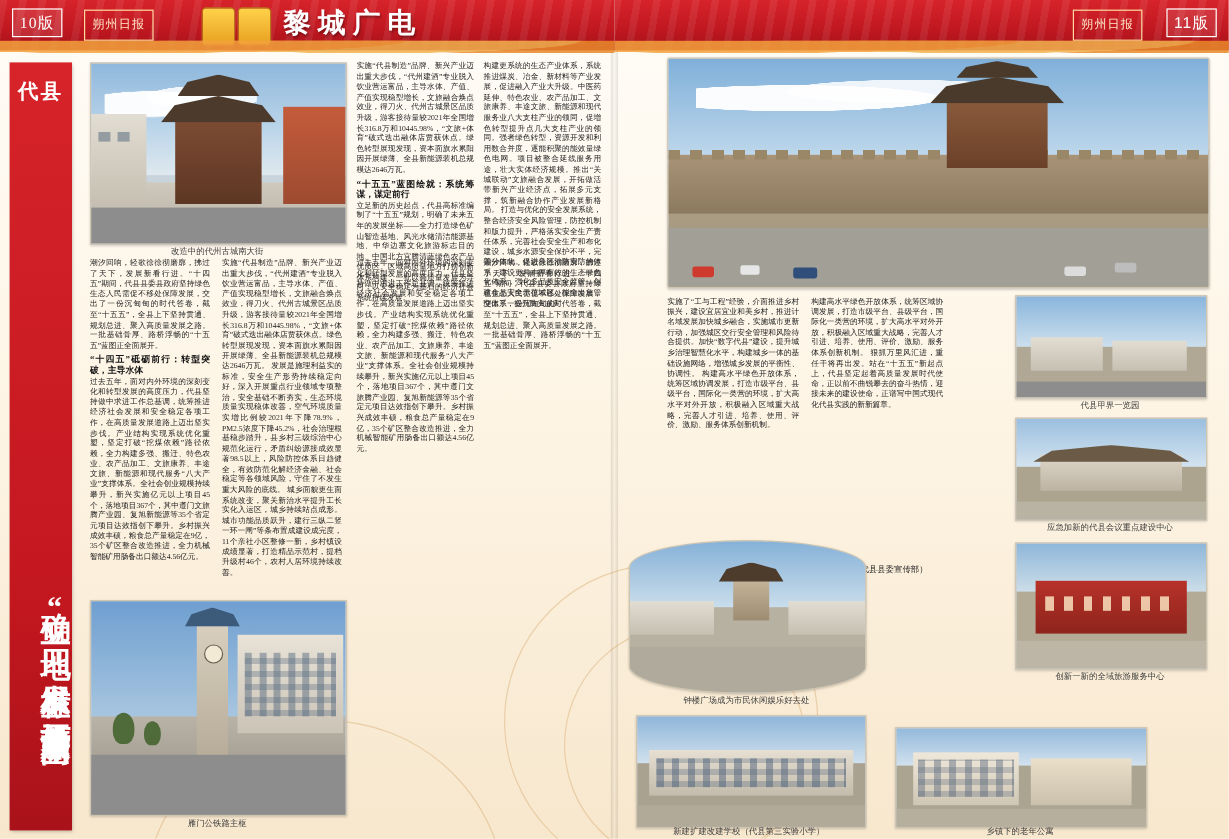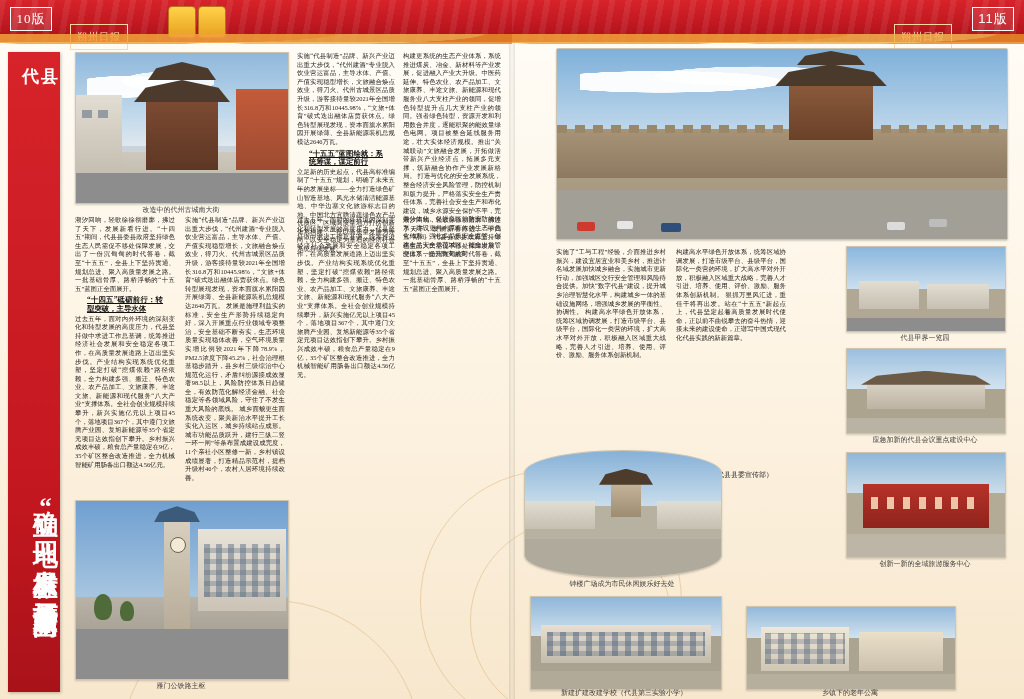--- a/index.html
+++ b/index.html
@@ -37,49 +37,49 @@
   .pagenum{position:absolute;top:7px;width:40px;height:22px;border:1px solid #fff;
      color:#fff;font-size:13px;line-height:22px;text-align:center;letter-spacing:1px;
      background:rgba(255,255,255,.10);font-family:"Liberation Sans",sans-serif;}
   .pagenum-l{left:10px;font-family:Liberation Serif, serif;}
   .pagenum-r{right:10px;}
   .mast-title{position:absolute;top:4px;height:34px;color:#fff;font-size:23px;
      font-weight:bold;letter-spacing:6px;text-shadow:1px 1px 2px rgba(0,0,0,.35);
      font-family:"Liberation Serif",serif;}
   .mast-title-l{left:236px;}
   .mast-badge{position:absolute;top:8px;height:24px;padding:0 6px;border:1px solid #ffd9a0;
-     color:#ffe9c8;font-size:10px;line-height:24px;letter-spacing:1px;margin-top:16px;}
+     color:#ffe9c8;font-size:10px;line-height:24px;letter-spacing:1px;}
   .badge-l{left:70px;}
   .badge-r{right:72px;}
   .emblem{position:absolute;top:2px;left:168px;width:58px;height:38px;}
   .emblem .e{position:absolute;top:4px;width:26px;height:30px;border-radius:4px;
      background:linear-gradient(180deg,#ffd24a,#e8a021);border:1px solid #b8721a;}
   .emblem .e1{left:0;}
   .emblem .e2{left:30px;}
 
   
   .banner{position:absolute;left:8px;top:52px;width:52px;height:640px;
      background:linear-gradient(180deg,#d7232a 0%,#c3171f 70%,#a9121a 100%);
      color:#fff;box-shadow:1px 1px 3px rgba(0,0,0,.25);}
-  .banner-head{position:absolute;top:14px;left:0;width:52px;text-align:right;
+  .banner-head{position:absolute;top:14px;left:0;width:52px;text-align:center;
      font-size:17px;line-height:22px;letter-spacing:2px;font-weight:bold;}
   .banner-title{position:absolute;top:110px;left:0;width:52px;text-align:center;
      font-size:25px;line-height:30px;font-weight:bold;letter-spacing:1px;
      writing-mode:vertical-rl;text-orientation:upright;height:560px;margin:0 auto;}
   .banner-wrap{position:absolute;top:100px;left:0;width:52px;height:580px;
      display:flex;justify-content:center;}
 
   
   .photo{position:absolute;overflow:hidden;background:#c9d3dc;
      border:1px solid #cfc4ae;box-shadow:0 1px 2px rgba(0,0,0,.18);}
   .cap{position:absolute;font-size:7px;color:#3b3b3b;text-align:center;
      font-family:"Liberation Sans",sans-serif;}
   .col{position:absolute;font-size:6.4px;line-height:8.6px;color:#222;
      text-align:justify;column-gap:6px;}
-  .sub{font-weight:bold;font-size:7.4px;display:block;margin:3px 12px 1px;color:#111;text-decoration:underline;}
+  .sub{font-weight:bold;font-size:7.4px;display:block;margin:3px 0 1px;color:#111;}
   .credit{position:absolute;font-size:7px;color:#222;font-family:"Liberation Sans",sans-serif;}
 
   
   .sky{position:absolute;left:0;top:0;width:100%;height:62%;
      background:linear-gradient(180deg,#8fb8dc 0%,#bcd6ea 60%,#dfe8ee 100%);}
   .sky.clouds:after{content:"";position:absolute;left:5%;top:18%;width:60%;height:30%;
      background:radial-gradient(ellipse at 30% 60%,rgba(255,255,255,.95) 0 45%,transparent 46%),
                 radial-gradient(ellipse at 65% 40%,rgba(255,255,255,.85) 0 40%,transparent 41%);}
   .ground{position:absolute;left:0;bottom:0;width:100%;height:40%;
      background:linear-gradient(180deg,#b9ae9a,#9c9484);}
@@ -105,20 +105,21 @@
   <div class="swirl" style="left:120px;top:600px;width:300px;height:300px;"></div>
 
   <div class="masthead mast-l">
     <div class="mast-stripe"></div>
     <div class="pagenum pagenum-l">10版</div>
     <div class="mast-badge badge-l">朔州日报</div>
     <div class="emblem">
       <div class="e e1"></div>
         <div class="e e2"></div>
     </div>
+    <div class="mast-title mast-title-l">黎城广电</div>
     <div class="mast-wave"></div>
   </div>
 
   <div class="masthead mast-r">
     <div class="mast-stripe"></div>
     <div class="pagenum pagenum-r">11版</div>
     <div class="mast-badge badge-r">朔州日报</div>
 
     <div class="mast-wave"></div>
   </div>

